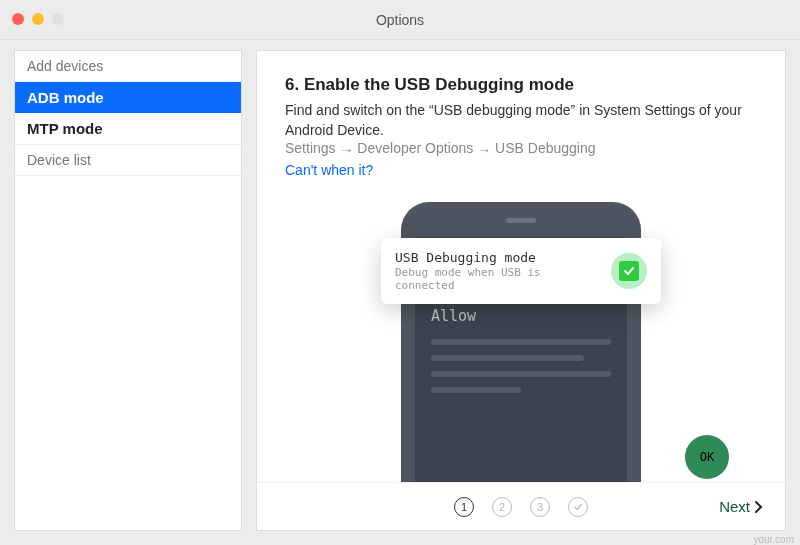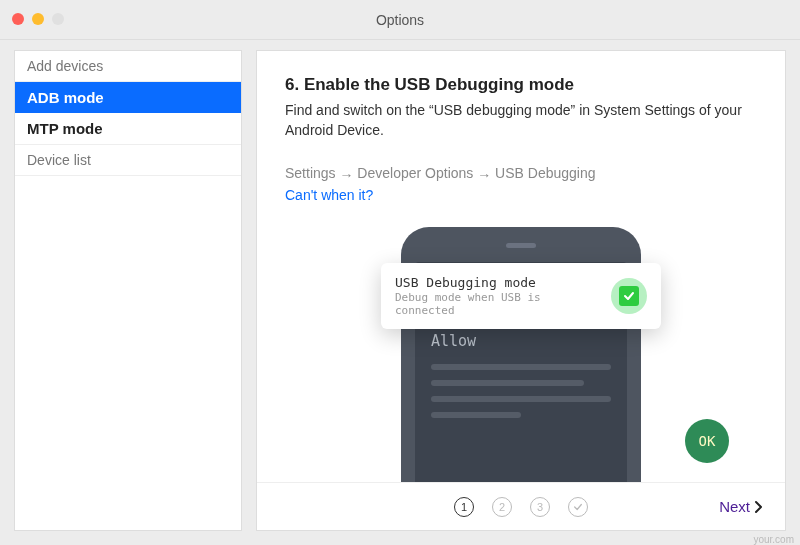--- a/index.html
+++ b/index.html
@@ -78,21 +78,21 @@
     }
     .content h1 {
       font-size: 17px;
       font-weight: 700;
       margin-bottom: 6px;
     }
     .content .desc {
       color: #333;
       font-size: 14px;
       line-height: 1.4;
-      margin-bottom: 25px;
+      margin-bottom: 0;
     }
     .breadcrumb {
       color: #888;
       font-size: 14px;
       margin-bottom: 6px;
     }
     .link {
       color: #0a6cff;
       font-size: 14px;
       margin-bottom: 14px;
@@ -134,27 +134,27 @@
     }
     .phone-screen .line {
       height: 6px; background: #555c67; border-radius: 3px; margin-bottom: 10px;
     }
     .phone-screen .line.w1 { width: 100%; }
     .phone-screen .line.w2 { width: 85%; }
     .phone-screen .line.w3 { width: 50%; }
     .ok-circle {
       position: absolute;
       right: 28px;
-      bottom: 19px;
+      bottom: 3px;
       width: 44px; height: 44px; border-radius: 50%;
       background: #2e8b57;
       display: flex; align-items: center; justify-content: center;
-      color: #fef9c3;
+      color: #000000;
       font-family: Menlo, Consolas, monospace;
-      font-size: 14px;
+      font-size: 12px;
     }
     .callout {
       position: absolute;
       left: 50%; transform: translateX(-50%);
       top: 46px;
       width: 280px;
       background: #fff;
       border-radius: 6px;
       box-shadow: 0 6px 22px rgba(0,0,0,0.2);
       padding: 12px 14px;
@@ -205,21 +205,21 @@
       border-radius: 50%;
       display: flex; align-items: center; justify-content: center;
       font-size: 11px;
     }
     .step.active { border-color: #333; color: #333; }
     .next-btn {
       position: absolute; right: 22px;
       display: flex; align-items: center; gap: 4px;
       font-size: 15px;
       cursor: pointer;
-      color: #4c1d95;
+      color: #14532d;
     }
     .watermark {
       position: absolute;
       right: 6px; bottom: 0px;
       font-size: 10px;
       color: #bbb;
     }
   </style>
 </head>
 <body>

